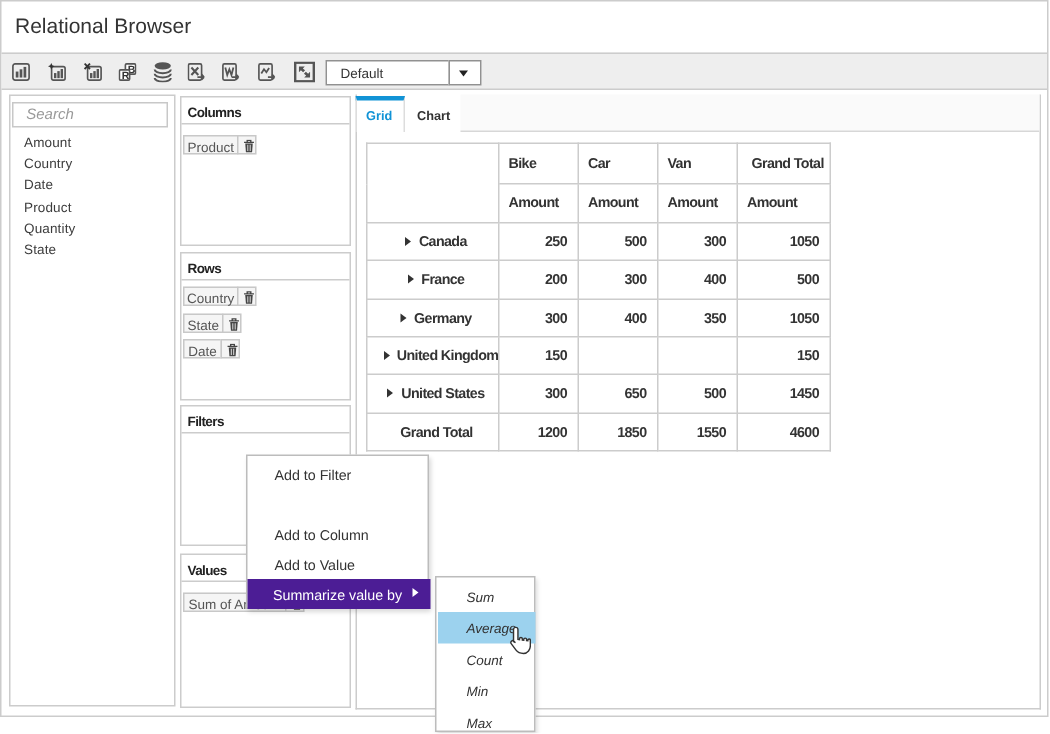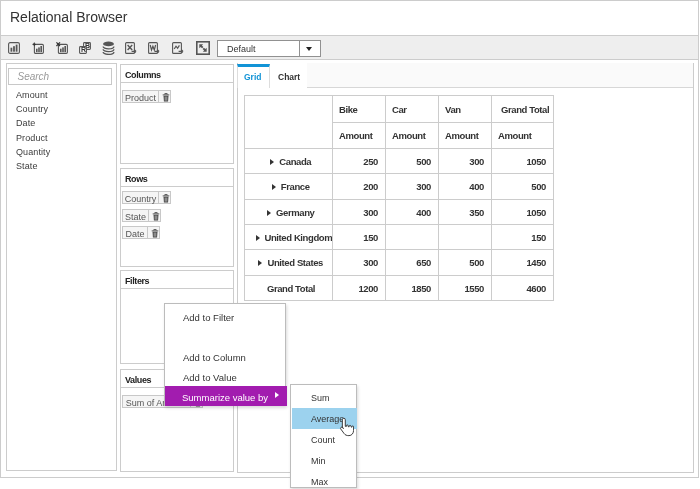--- a/index.html
+++ b/index.html
@@ -33,24 +33,24 @@
   .tabcharttxt{left:278px;top:72px;font-size:8.5px;font-weight:bold;color:#333;}
 
   table.pivot{position:absolute;left:244px;top:95px;border-collapse:collapse;table-layout:fixed;width:310px;}
   table.pivot td{border:1px solid #ccc;font-size:9.5px;letter-spacing:-0.4px;font-weight:bold;color:#333;padding:0 6px;overflow:hidden;white-space:nowrap;}
   table.pivot td.num{text-align:right;padding-right:7px;}
   table.pivot td.rowh{text-align:center;padding-left:10.5px;}
   .tri{display:inline-block;width:0;height:0;border-top:3px solid transparent;border-bottom:3px solid transparent;border-left:4px solid #333;margin-right:5px;position:relative;top:0px;}
 
   .menu{left:164px;top:303px;width:122px;height:103px;background:#fff;border:1px solid #bcbcbc;box-shadow:1px 2px 3px rgba(0,0,0,0.15);z-index:20;padding-left:10px;}
   .mi{position:absolute;left:1px;width:120px;height:20px;font-size:9.5px;color:#333;padding:6px 0 0 17px;}
-  .mi.hl{background:#a21caf;color:#fff;width:122px;left:0px;height:20px;}
+  .mi.hl{background:#4c1d95;color:#fff;width:122px;left:0px;height:20px;}
   .miarrow{position:absolute;right:8px;top:6px;width:0;height:0;border-top:3.5px solid transparent;border-bottom:3.5px solid transparent;border-left:4.5px solid #fff;}
   .submenu{left:290px;top:384px;width:67px;height:104px;background:#fff;border:1px solid #bcbcbc;box-shadow:1px 2px 3px rgba(0,0,0,0.15);z-index:21;}
-  .smi{position:absolute;left:1px;width:65px;height:21px;font-size:9px;color:#333;padding:6px 0 0 19px;}
+  .smi{position:absolute;left:1px;width:65px;height:21px;font-size:9px;color:#333;padding:6px 0 0 19px;font-style:italic;}
   .smi.hl{background:#9cd2ee;}
 </style>
 </head>
 <body>
 <div id="app">
   <div class="abs outer"></div>
   <div class="abs title">Relational Browser</div>
   <div class="abs toolbar"></div>
 
   <svg class="ticon" style="left:7.5px" viewBox="0 0 12 12">

